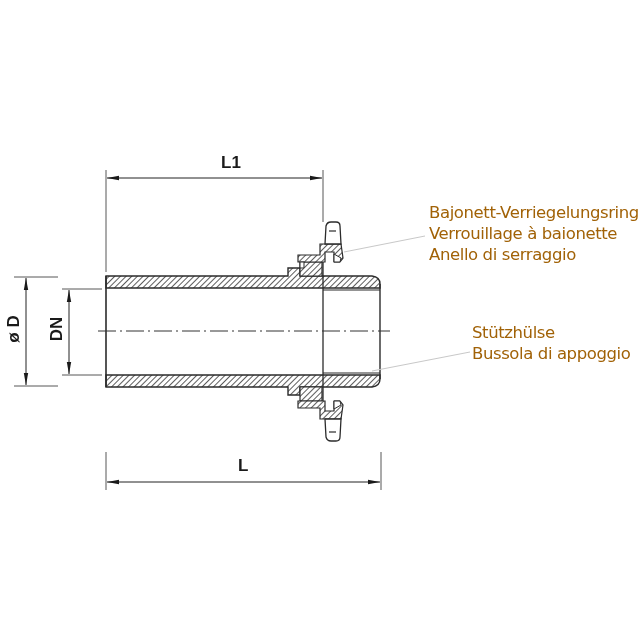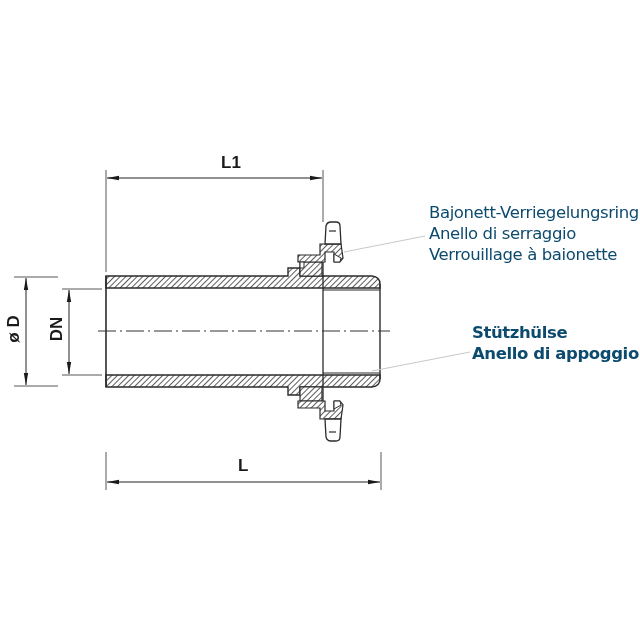--- a/index.html
+++ b/index.html
@@ -1,18 +1,18 @@
 <!DOCTYPE html>
 <html><head>
   <meta charset="utf-8">
   <style>
     html, body { margin: 0; padding: 0; background: #ffffff; }
     body { width: 640px; height: 640px; position: relative; overflow: hidden; font-family: "Liberation Sans", sans-serif; }
     #drawing { position: absolute; left: 0; top: 0; }
-    .label-group { position: absolute; color: #0c4a6e; font-family: "DejaVu Sans", sans-serif; font-size: 16.5px; line-height: 21px; letter-spacing: -0.4px; }
+    .label-group { position: absolute; color: #a16207; font-family: "DejaVu Sans", sans-serif; font-size: 16.5px; line-height: 21px; letter-spacing: -0.4px; }
     .label-group div { white-space: nowrap; }
     .dim-label { position: absolute; font-family: "Liberation Sans", sans-serif; font-weight: bold; font-size: 17px; color: #1a1a1a; }
     .dim-label.vertical { transform: rotate(-90deg); transform-origin: center center; }
   </style>
 </head>
 <body>
 
 <svg id="drawing" width="640" height="640" viewBox="0 0 640 640" xmlns="http://www.w3.org/2000/svg">
   <defs>
     <pattern id="hatch" patternUnits="userSpaceOnUse" width="4" height="4" patternTransform="rotate(45)">
@@ -94,20 +94,20 @@
   <line x1="372" y1="371" x2="470" y2="352" stroke="#c8c8c8" stroke-width="1"></line>
 </svg>
 
 <div class="dim-label" style="left:221px; top:153px;">L1</div>
 <div class="dim-label" style="left:238px; top:456px;">L</div>
 <div class="dim-label vertical" style="left:-6px; top:319px; width:40px; text-align:center;">ø D</div>
 <div class="dim-label vertical" style="left:37px; top:319px; width:40px; text-align:center;">DN</div>
 
 <div class="label-group" style="left:429px; top:202px;">
   <div>Bajonett-Verriegelungsring</div>
+  <div>Verrouillage à baionette</div>
   <div>Anello di serraggio</div>
-  <div>Verrouillage à baionette</div>
 </div>
 
-<div class="label-group" style="left:472px; top:322px;font-weight:bold;">
+<div class="label-group" style="left:472px; top:322px;">
   <div>Stützhülse</div>
-  <div>Anello di appoggio</div>
+  <div>Bussola di appoggio</div>
 </div>
 
 </body></html>

